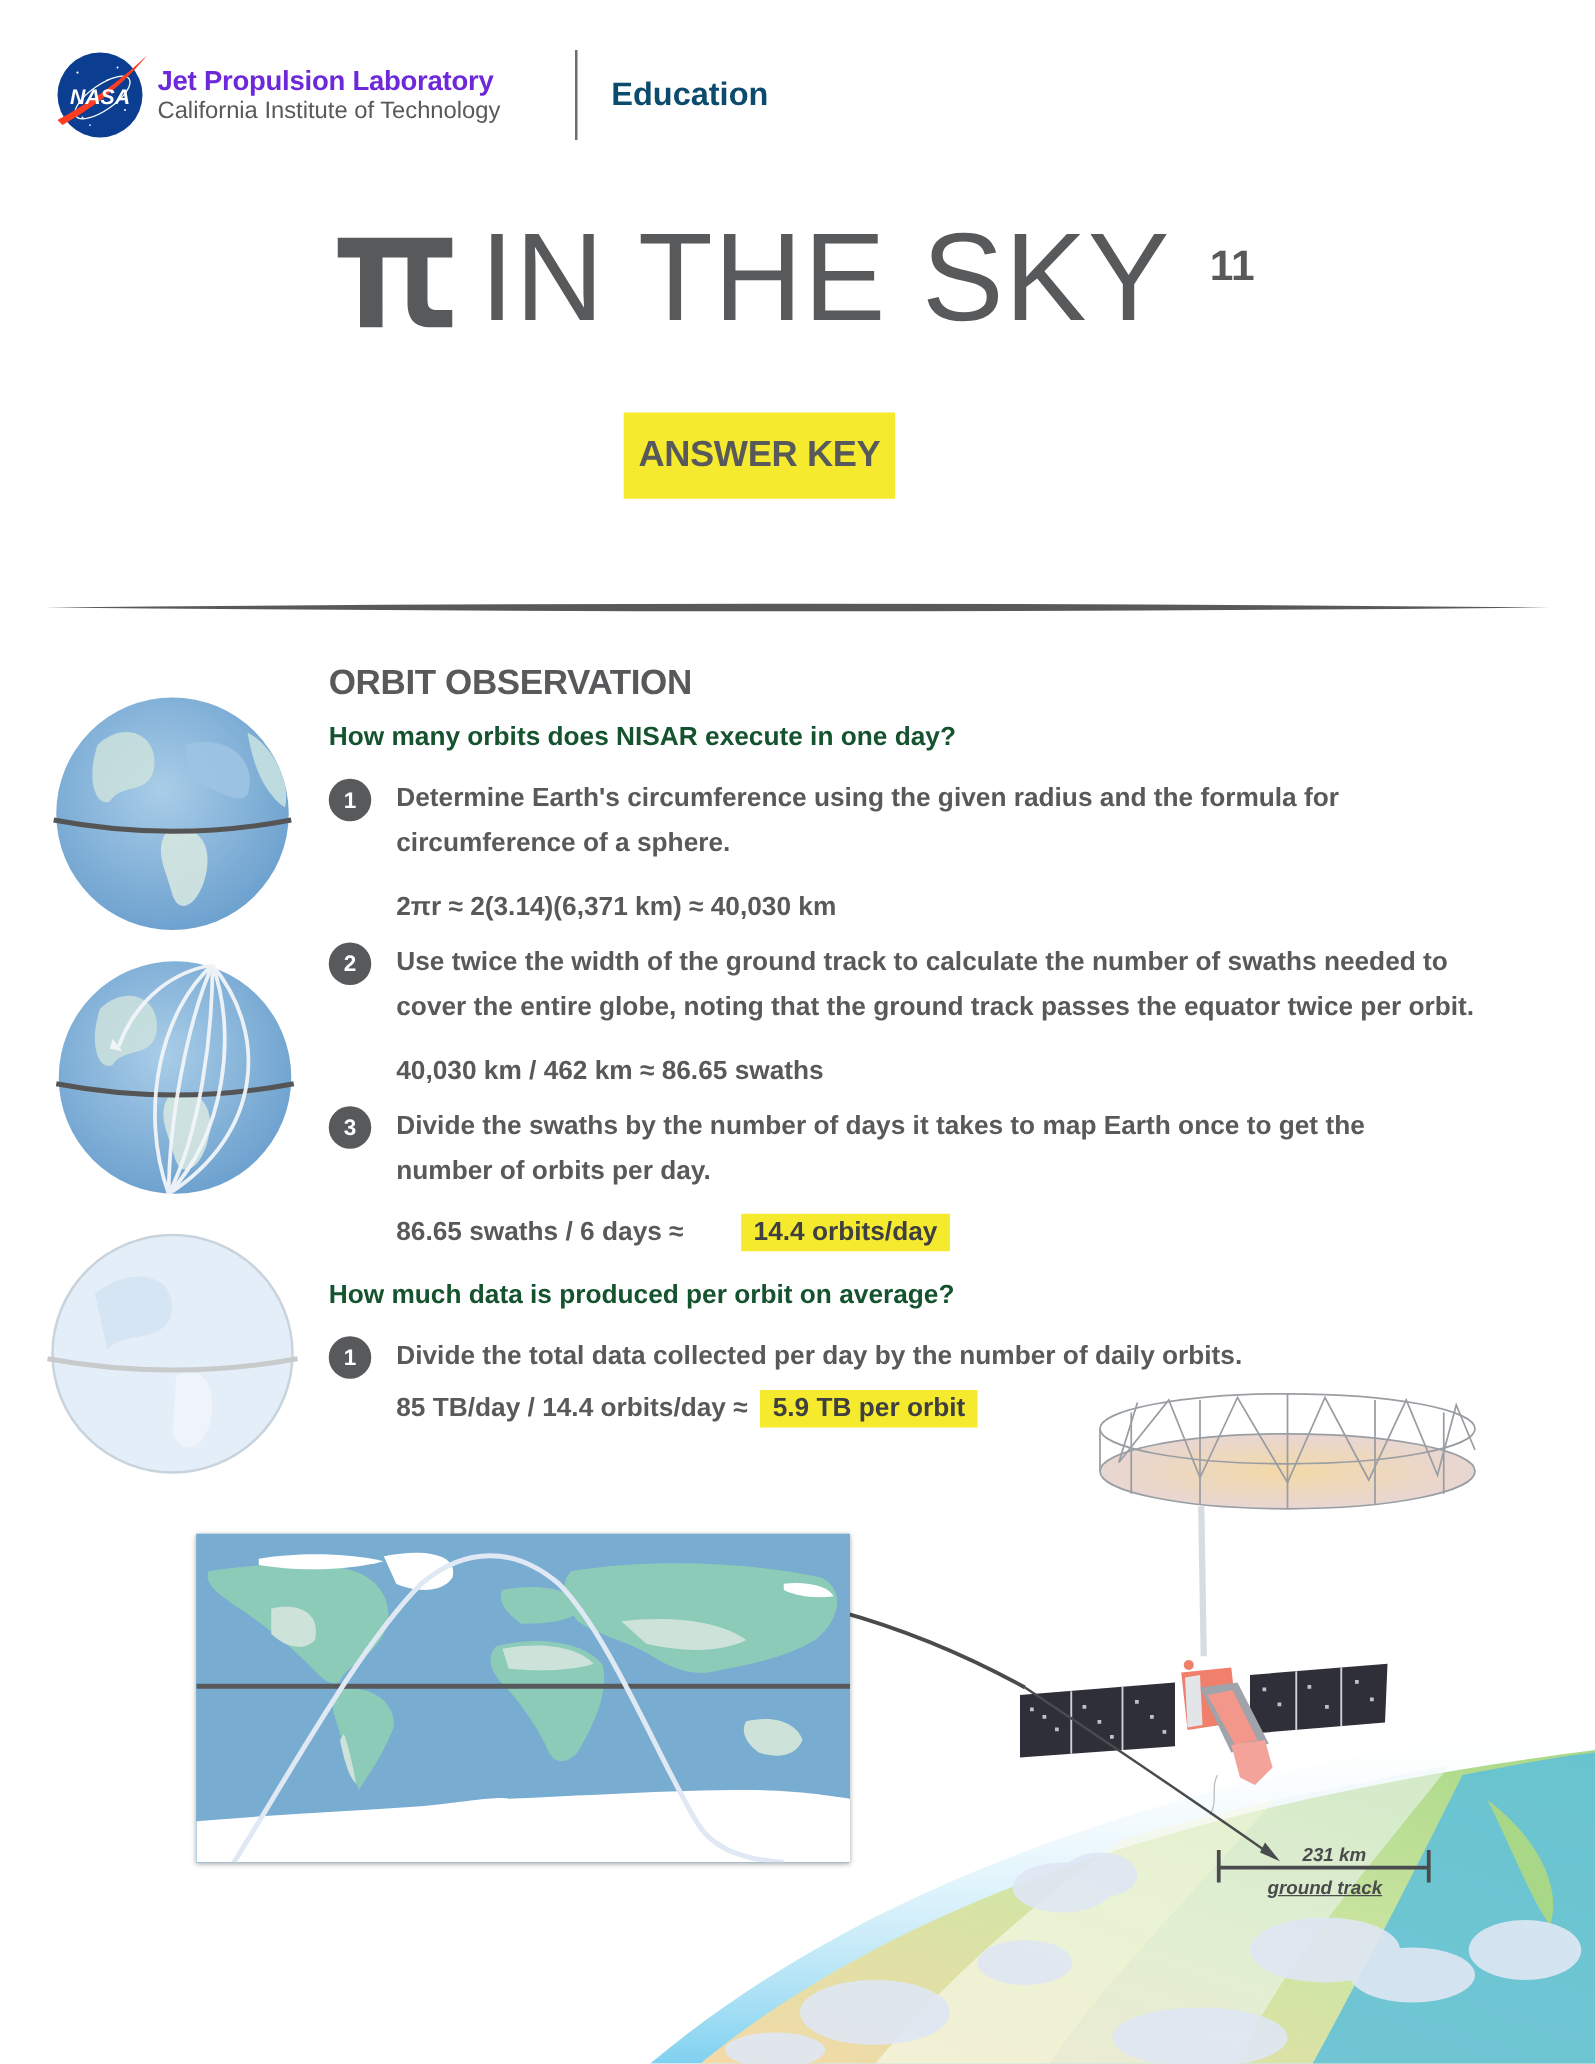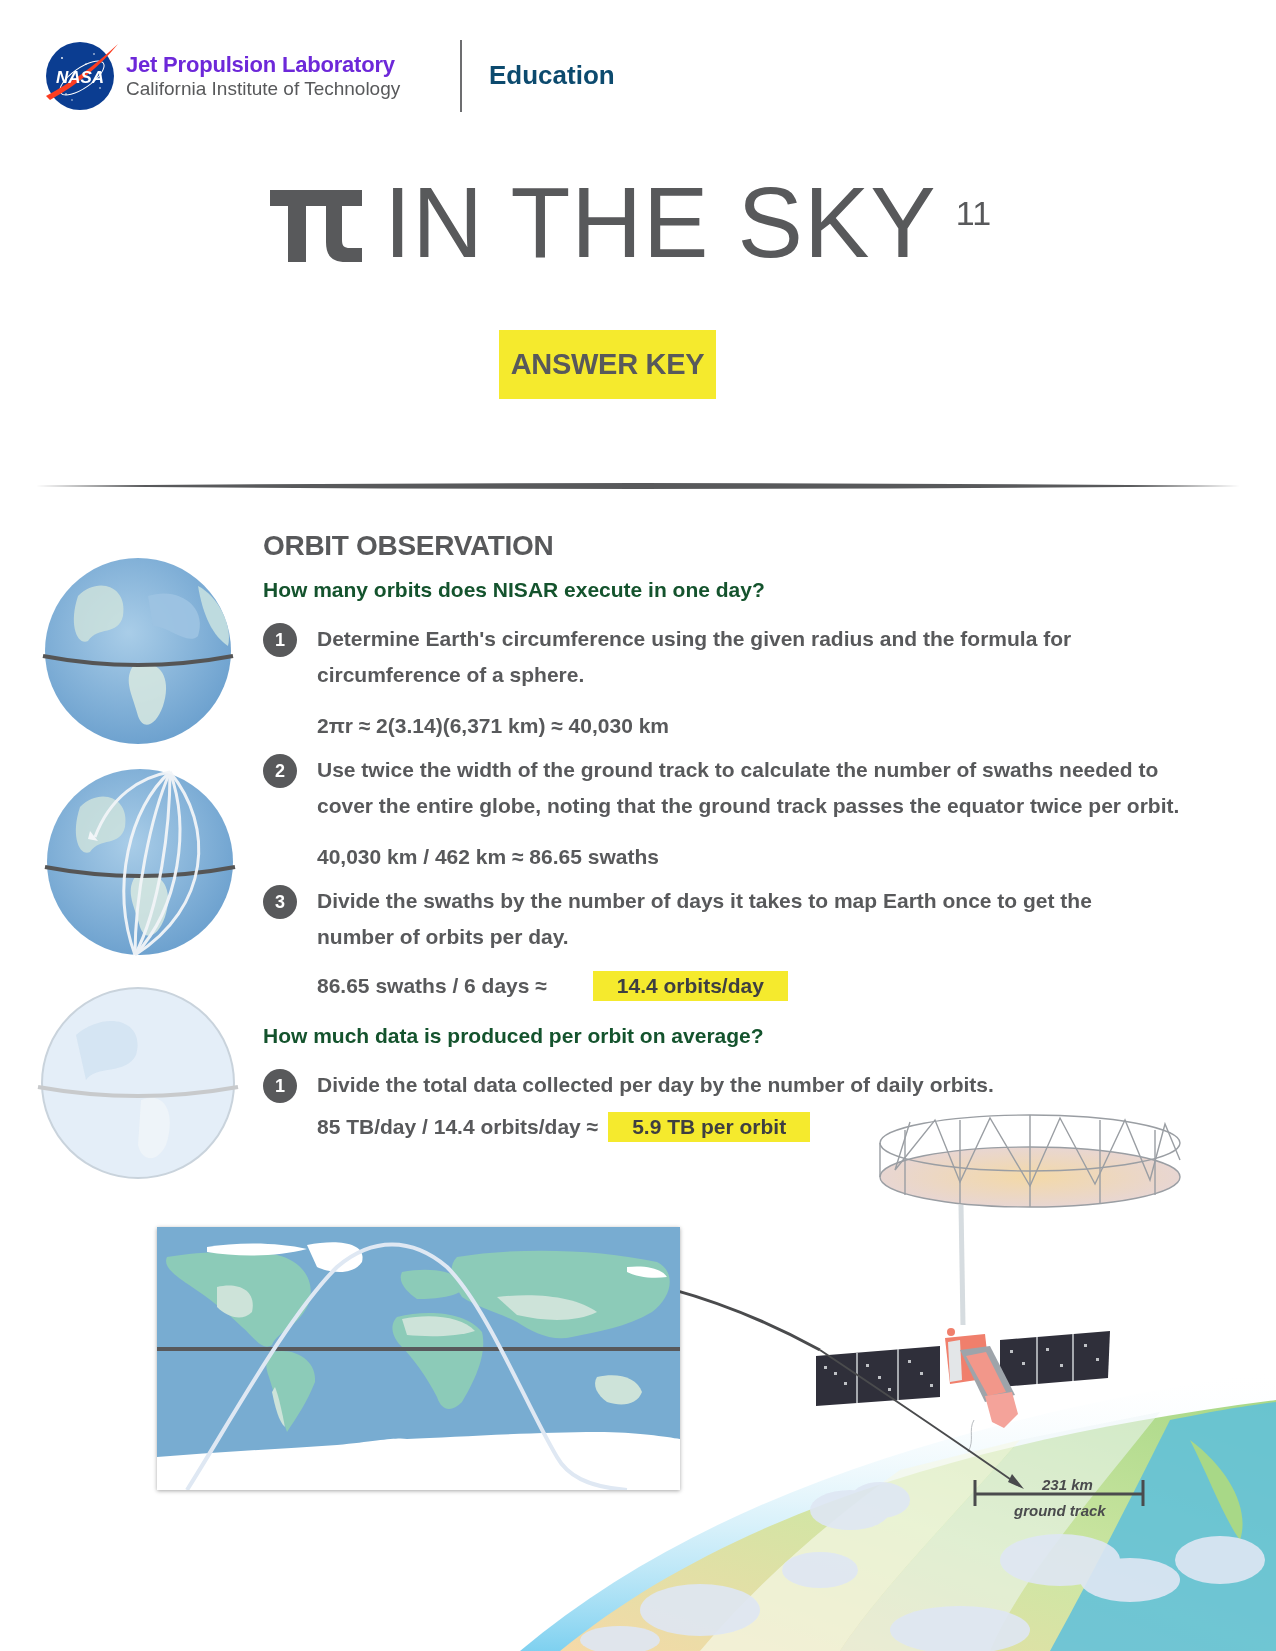--- a/index.html
+++ b/index.html
@@ -12,35 +12,35 @@
   .jpl-text { margin-left: 8px; display: flex; flex-direction: column; }
   .jpl-title { font-size: 22px; font-weight: bold; color: #6d28d9; line-height: 26px; letter-spacing: -0.2px; }
   .jpl-sub { font-size: 19px; color: #58595b; line-height: 22px; }
   .header-divider { position: absolute; left: 418px; top: 2px; width: 2px; height: 72px; background: #6d6e70; }
   .education { position: absolute; left: 447px; top: 22px; font-size: 26px; font-weight: bold; color: #0c4a6e; white-space: nowrap; }
 
   
   .title { position: absolute; left: 270px; top: 172px; height: 100px; display: flex; align-items: flex-start; }
   .pi-glyph { width: 92px; height: 72px; margin-top: 18px; }
   .title-text { font-size: 100px; color: #58595b; line-height: 100px; margin-left: 22px; letter-spacing: 1px; font-weight: normal; transform: scaleX(0.98); transform-origin: left; }
-  .title-sup { font-size: 34px; font-weight: normal; color: #58595b; margin-left: 8px; margin-top: 22px; }
+  .title-sup { font-size: 34px; font-weight: bold; color: #58595b; margin-left: 20px; margin-top: 22px; }
 
   .answer-key { position: absolute; left: 499px; top: 330px; width: 217px; height: 69px; background: #f5ea2d; display: flex; align-items: center; justify-content: center; font-size: 29px; font-weight: bold; color: #58595b; letter-spacing: -0.3px; }
 
   .divider { position: absolute; left: 36px; top: 481px; width: 1204px; height: 10px; }
 
   
   .globe { position: absolute; }
   .section-title { position: absolute; left: 263px; top: 530px; font-size: 28px; font-weight: bold; color: #58595b; letter-spacing: -0.3px; }
   .q { position: absolute; left: 263px; font-size: 21px; font-weight: bold; color: #14532d; }
   .step { position: absolute; left: 263px; display: flex; align-items: flex-start; }
   .badge { width: 34px; height: 34px; border-radius: 50%; background: #58595b; color: #fff; font-size: 18px; font-weight: bold; display: flex; align-items: center; justify-content: center; flex-shrink: 0; margin-top: 2px; }
   .step-text { margin-left: 20px; font-size: 21px; font-weight: bold; color: #58595b; line-height: 36px; }
   .calc { position: absolute; left: 317px; font-size: 21px; font-weight: bold; color: #58595b; display: flex; align-items: center; white-space: nowrap; }
-  .hl { background: #f5ea2d; padding: 3px 24px; margin-left: 10px; color: #3e3f41; }
+  .hl { background: #f5ea2d; padding: 3px 10px; margin-left: 10px; color: #3e3f41; }
 
   
   .map { position: absolute; left: 157px; top: 1227px; width: 523px; height: 263px; box-shadow: 0 1px 4px rgba(0,0,0,0.35); overflow: hidden; background: #78acd1; }
 
   
   .scene { position: absolute; left: 0; top: 0; width: 1276px; height: 1651px; pointer-events: none; }
   .gt-label { position: absolute; font-size: 15px; font-style: italic; font-weight: bold; color: #4a4b4d; }
 </style>
 </head>
 <body>
@@ -267,21 +267,21 @@
   <path d="M985 1396 L 1012 1392 L 1018 1414 L 1004 1428 L 992 1422 Z" fill="#f4a39a"></path>
   <circle cx="951" cy="1332" r="4" fill="#f07f6c"></circle>
   <path d="M974 1420 C 968 1430, 975 1440, 968 1452" fill="none" stroke="#b8bcc0" stroke-width="1"></path>
 
   <path d="M298 1322 C 420 1250, 620 1240, 820 1350" fill="none" stroke="#4a4b4d" stroke-width="3"></path>
   <path d="M820 1350 C 880 1390, 940 1430, 1020 1486" fill="none" stroke="#4a4b4d" stroke-width="2"></path>
   <path d="M1024 1489 L 1008 1482 L 1012 1474 Z" fill="#4a4b4d"></path>
 </svg>
 
 <div class="gt-label" style="left:1042px; top:1476px;">231 km</div>
-<div class="gt-label" style="left:1014px; top:1502px;">ground track</div>
+<div class="gt-label" style="left:1014px; top:1502px;text-decoration:underline;">ground track</div>
 
 <div class="map">
   <svg width="523" height="263" viewBox="0 0 523 263">
     <rect width="523" height="263" fill="#78acd1"></rect>
 
     <path d="M10 30 C40 25,80 22,120 28 C150 35,160 60,150 80 C140 100,120 105,115 118 C105 125,95 108,85 100 C70 85,50 70,35 60 C20 50,5 40,10 30 Z" fill="#8ccbb8"></path>
     <path d="M60 60 C80 55,100 62,95 85 C85 95,70 90,60 80 Z" fill="#cde3d9"></path>
 
     <path d="M150 18 C180 12,210 15,205 35 C195 50,170 45,160 40 Z" fill="#ffffff"></path>
     <path d="M50 20 C80 15,120 15,150 22 C120 30,80 30,50 25 Z" fill="#ffffff"></path>

